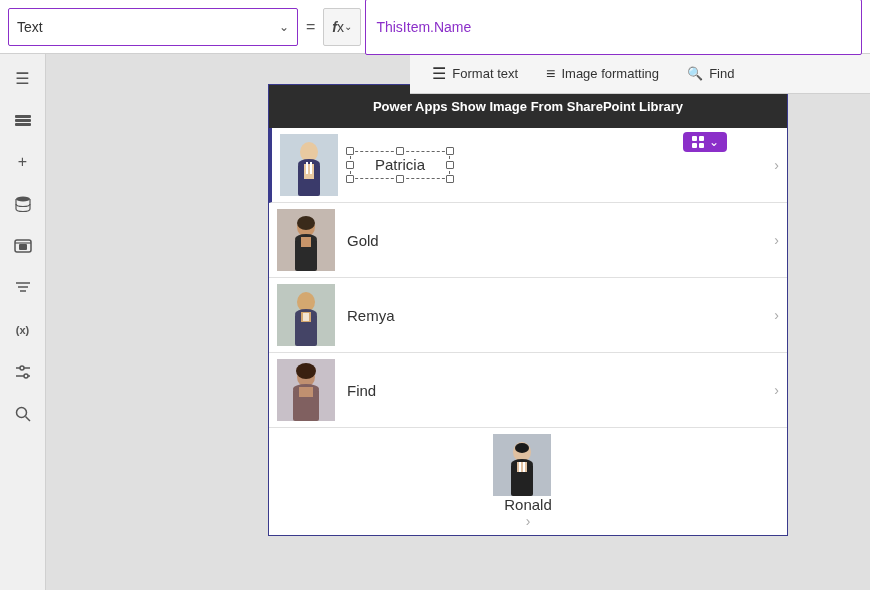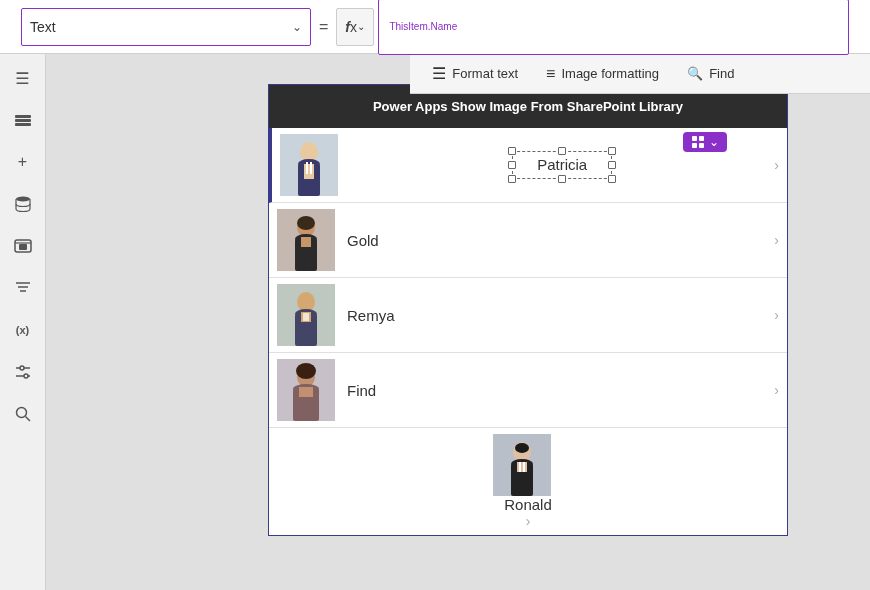--- a/index.html
+++ b/index.html
@@ -12,21 +12,21 @@
       position: relative;
     }
 
     
     .top-bar {
       display: flex;
       align-items: center;
       height: 54px;
       background: #fff;
       border-bottom: 1px solid #d0d0d0;
-      padding: 0 21px;
+      padding: 0 8px;
       position: relative;
       z-index: 10;
     }
 
     .property-dropdown {
       display: flex;
       align-items: center;
       border: 1.5px solid #8b2fc9;
       border-radius: 2px;
       padding: 4px 8px;
@@ -63,21 +63,21 @@
       color: #444;
       height: 38px;
       margin-right: 4px;
     }
 
     .formula-bar {
       flex: 1;
       border: 1.5px solid #8b2fc9;
       border-radius: 2px;
       padding: 4px 10px;
-      font-size: 10px;
+      font-size: 14px;
       color: #8b2fc9;
       height: 56px;
       outline: none;
       background: #fff;
     }
 
     
     .format-toolbar {
       display: flex;
       align-items: center;
@@ -378,21 +378,21 @@
           <rect width="58" height="62" fill="#c8d3dc"></rect>
           <ellipse cx="29" cy="18" rx="9" ry="10" fill="#e8c9a0"></ellipse>
           <rect x="18" y="30" width="22" height="32" rx="2" fill="#3a3a6a"></rect>
           <ellipse cx="29" cy="30" rx="11" ry="5" fill="#3a3a6a"></ellipse>
           <rect x="24" y="30" width="10" height="15" fill="#e8c9a0"></rect>
           <rect x="26" y="28" width="2" height="12" fill="white"></rect>
           <rect x="30" y="28" width="2" height="12" fill="white"></rect>
         </svg>
       </div>
 
-      <div style="flex:1; display:flex; align-items:center; justify-content:center;">
+      <div style="flex:1; display:flex; align-items:center; ">
         <div class="selected-text-box">
           <div class="handle tl"></div>
           <div class="handle tm"></div>
           <div class="handle tr"></div>
           <div class="handle ml"></div>
           <div class="handle mr"></div>
           <div class="handle bl"></div>
           <div class="handle bm"></div>
           <div class="handle br"></div>
           <span style="font-size:15px;color:#333;">Patricia</span>

